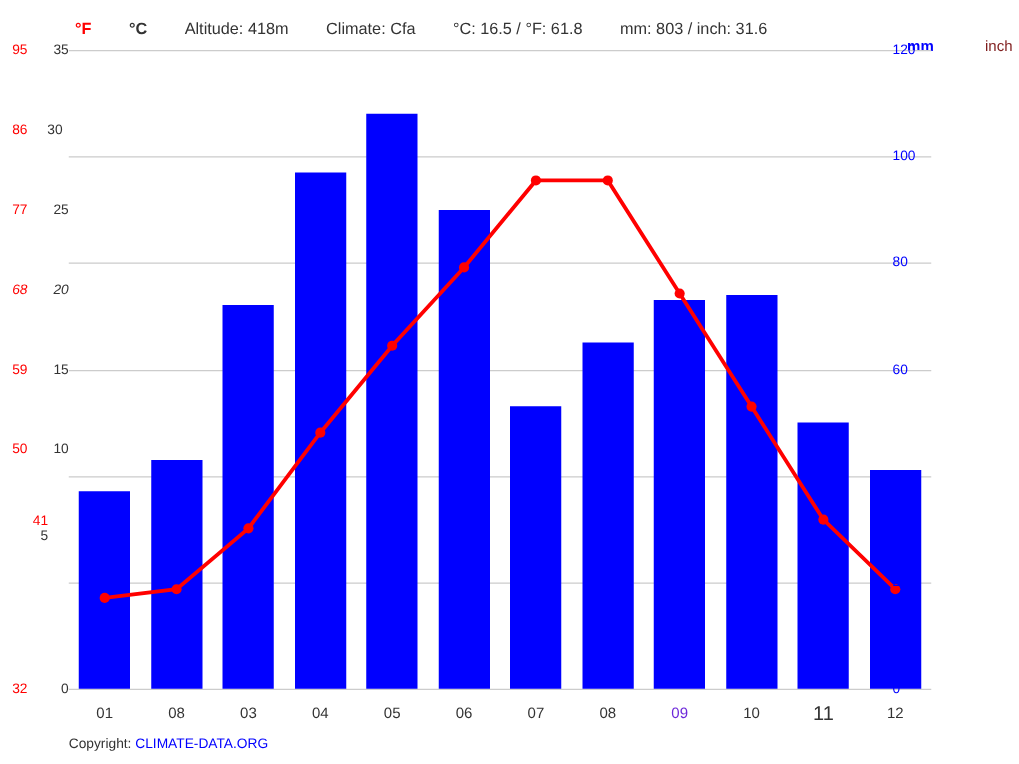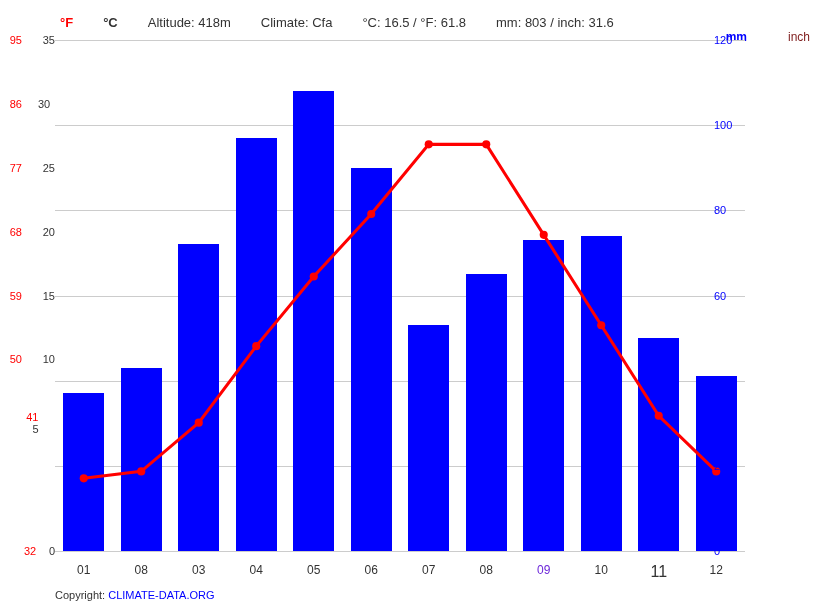--- a/index.html
+++ b/index.html
@@ -197,38 +197,38 @@
         <span style="color: rgb(51, 51, 51); width: 22px; text-align: right;">35</span>
       </div>
       <div style="position: absolute; top: 12.5%; transform: translateY(-50%); width: 100%; display: flex; justify-content: space-between; align-items: center; font-size: 11px;">
         <span style="color: red; width: 22px; text-align: right;">86</span>
         <span style="color: rgb(51, 51, 51); width: 22px; text-align: center;">30</span>
       </div>
       <div style="position: absolute; top: 25%; transform: translateY(-50%); width: 100%; display: flex; justify-content: space-between; align-items: center; font-size: 11px;">
         <span style="color: red; width: 22px; text-align: right;">77</span>
         <span style="color: rgb(51, 51, 51); width: 22px; text-align: right;">25</span>
       </div>
-      <div style="position: absolute; top: 37.5%; transform: translateY(-50%); width: 100%; display: flex; justify-content: space-between; align-items: center; font-size: 11px;">
+      <div style="position: absolute; top: 37.5%; transform: translateY(-50%); width: 100%; display: flex; justify-content: space-between; align-items: center; font-size: 11px; font-style: italic;">
         <span style="color: red; width: 22px; text-align: right;">68</span>
         <span style="color: rgb(51, 51, 51); width: 22px; text-align: right;">20</span>
       </div>
       <div style="position: absolute; top: 50%; transform: translateY(-50%); width: 100%; display: flex; justify-content: space-between; align-items: center; font-size: 11px;">
         <span style="color: red; width: 22px; text-align: right;">59</span>
         <span style="color: rgb(51, 51, 51); width: 22px; text-align: right;">15</span>
       </div>
       <div style="position: absolute; top: 62.5%; transform: translateY(-50%); width: 100%; display: flex; justify-content: space-between; align-items: center; font-size: 11px;">
         <span style="color: red; width: 22px; text-align: right;">50</span>
         <span style="color: rgb(51, 51, 51); width: 22px; text-align: right;">10</span>
       </div>
       <div style="position: absolute; top: 75%; transform: translateY(-50%); width: 100%; display: flex; justify-content: flex-start; align-items: center; font-size: 11px; flex-direction: column;">
         <span style="color: red; width: 22px; text-align: right;">41</span>
         <span style="color: rgb(51, 51, 51); width: 22px; text-align: right;">5</span>
       </div>
       <div style="position: absolute; top: 100%; transform: translateY(-50%); width: 100%; display: flex; justify-content: space-between; align-items: center; font-size: 11px;">
-        <span style="color: red; width: 22px;  padding-left: 24px;">32</span>
+        <span style="color: red; width: 22px; text-align: right;">32</span>
         <span style="color: rgb(51, 51, 51); width: 22px; text-align: right;">0</span>
       </div>
     </div>
 
   <div id="right-axis-mm" style="position:absolute; right:70px; top:40px; bottom:60px; width:35px;">
       <div style="position: absolute; top: 0%; transform: translateY(-50%); width: 100%; text-align: left; font-size: 11px; color: blue; padding-left: 4px;">120</div>
       <div style="position: absolute; top: 16.67%; transform: translateY(-50%); width: 100%; text-align: left; font-size: 11px; color: blue; padding-left: 4px;">100</div>
       <div style="position: absolute; top: 33.33%; transform: translateY(-50%); width: 100%; text-align: left; font-size: 11px; color: blue; padding-left: 4px;">80</div>
       <div style="position: absolute; top: 50%; transform: translateY(-50%); width: 100%; text-align: left; font-size: 11px; color: blue; padding-left: 4px;">60</div>
       <div style="position: absolute; top: 66.67%; transform: translateY(-50%); width: 100%; text-align: left; font-size: 11px; color: blue; padding-left: 4px;">40</div>

